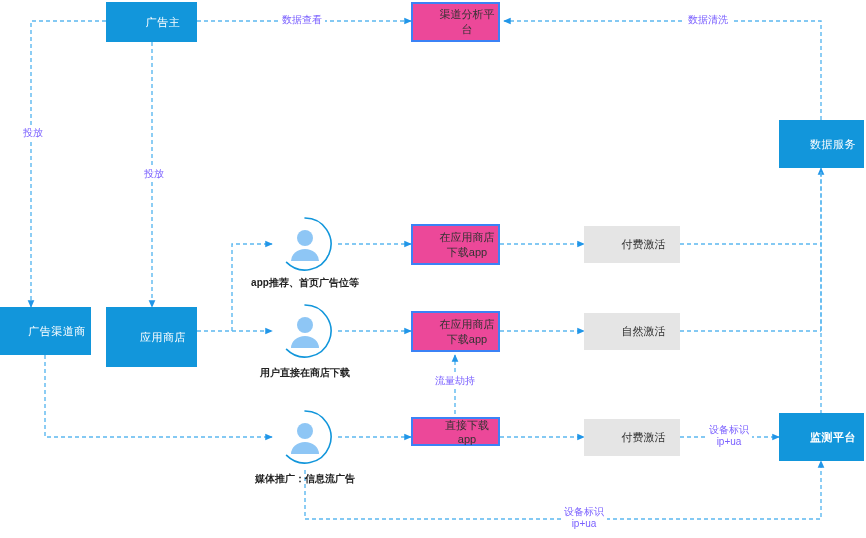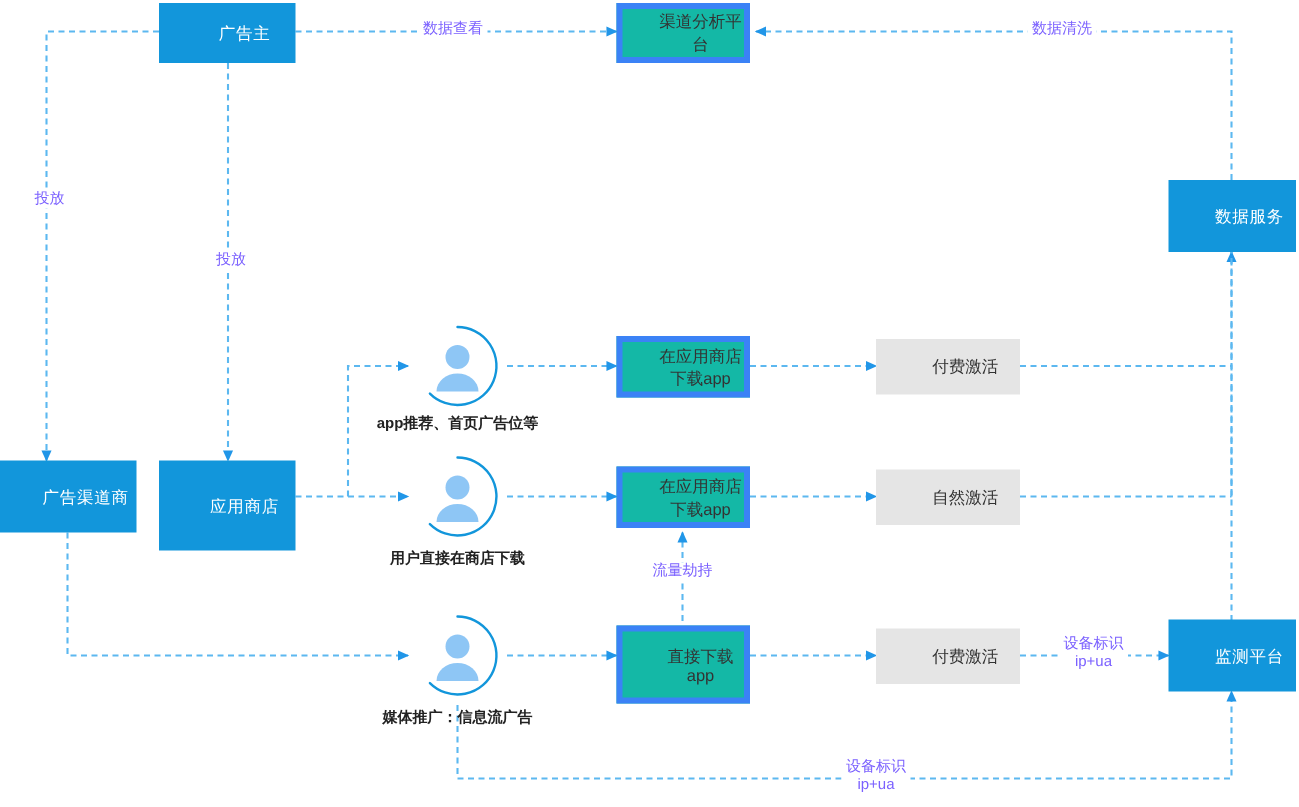--- a/index.html
+++ b/index.html
@@ -14,22 +14,22 @@
 
   .node{position:absolute;box-sizing:border-box;display:flex;align-items:center;justify-content:center;text-align:center;padding-left:23px;}
 
   .node.blue{
     background:#1296db;
     color:#ffffff;
     font-size:11px;
     letter-spacing:.5px;
   }
   .node.white{
-    background:#14b8a6;
-    border:4px solid #3b82f6;
+    background:#ec4899;
+    border:2px solid #3b82f6;
     color:#333333;
     font-size:11px;
   }
   .node.gray{
     background:#e5e5e5;
     color:#333333;
     font-size:11px;
   }
 
   .actor{position:absolute;width:58px;height:58px;}
@@ -125,33 +125,33 @@
   </div>
 
   <div class="node blue" style="left:779px;top:120px;width:85px;height:48px;">
     <span>数据服务</span>
   </div>
 
   <div class="node blue" style="left:106px;top:307px;width:91px;height:60px;">
     <span>应用商店</span>
   </div>
 
-  <div class="node blue" style="left:779px;top:413px;width:85px;height:48px;">
+  <div class="node blue" style="left:779px;top:413px;width:85px;height:48px;font-weight:bold;">
     <span>监测平台</span>
   </div>
 
   <div class="node white" style="left:411px;top:224px;width:89px;height:41px;">
     <span>在应用商店下载app</span>
   </div>
 
   <div class="node white" style="left:411px;top:311px;width:89px;height:41px;">
     <span>在应用商店下载app</span>
   </div>
 
-  <div class="node white" style="left:411px;top:417px;width:89px;height:52px;">
+  <div class="node white" style="left:411px;top:417px;width:89px;height:29px;">
     <span>直接下载app</span>
   </div>
 
   <div class="node gray" style="left:584px;top:226px;width:96px;height:37px;">
     <span>付费激活</span>
   </div>
 
   <div class="node gray" style="left:584px;top:313px;width:96px;height:37px;">
     <span>自然激活</span>
   </div>

